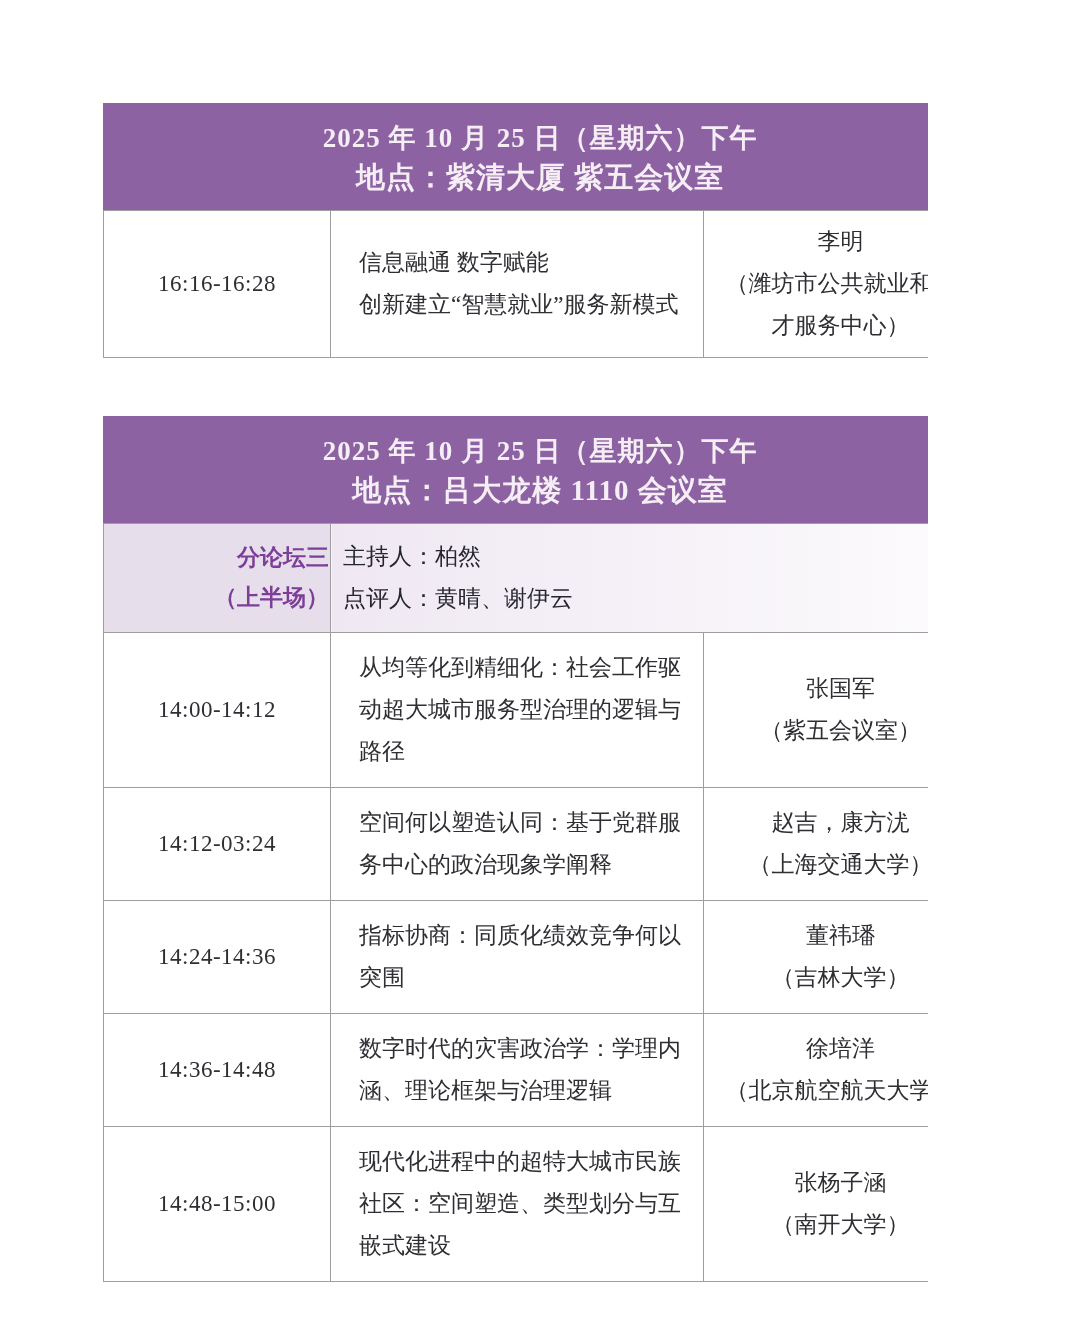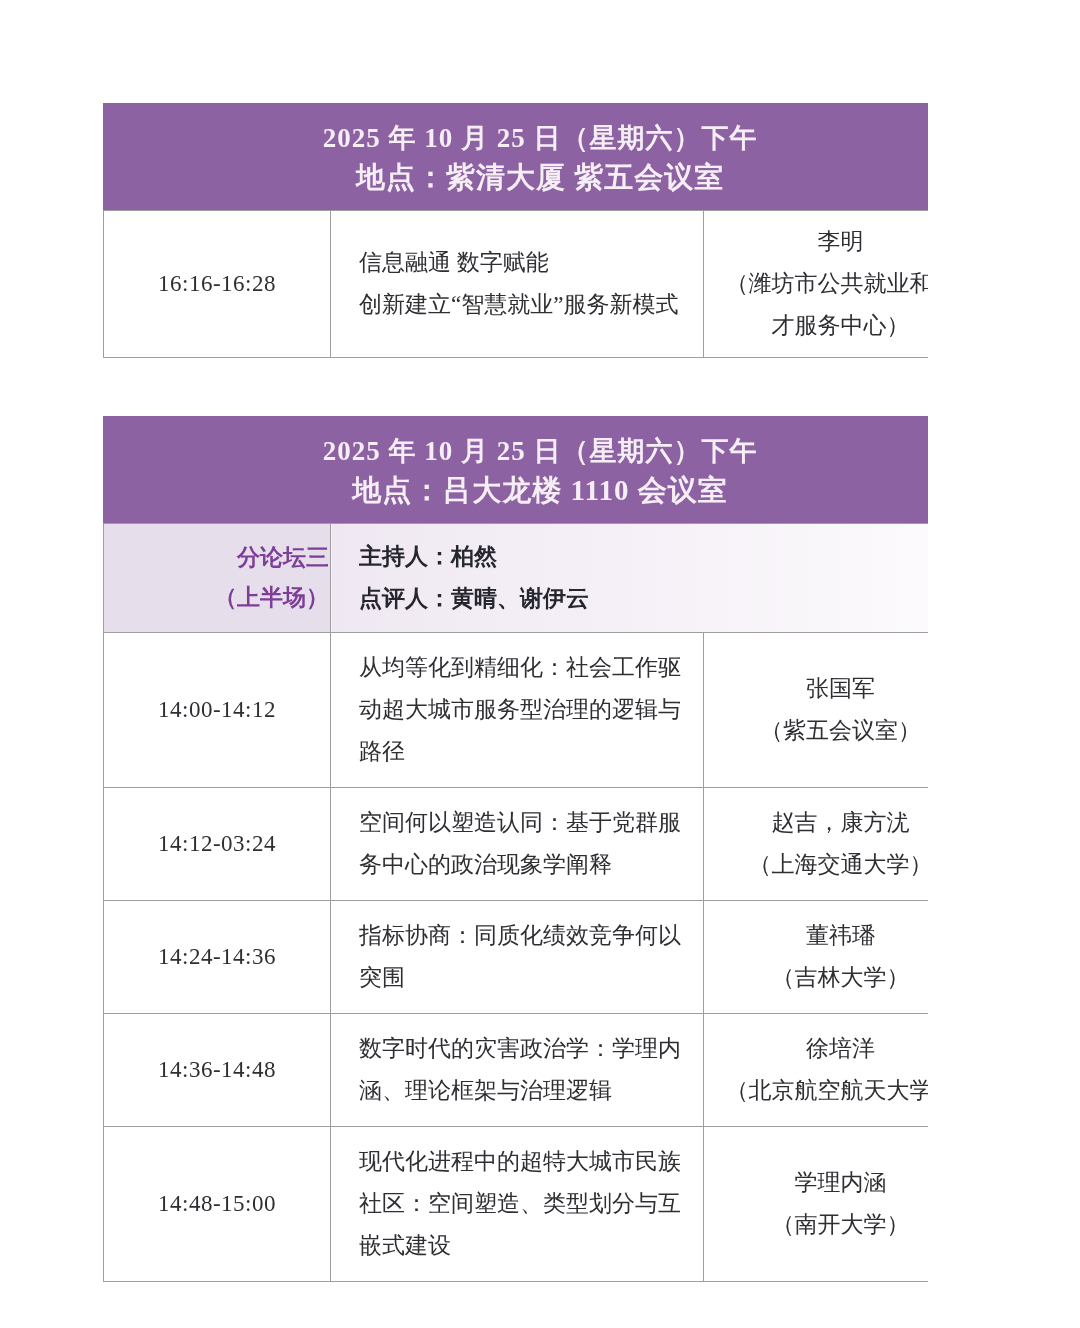--- a/index.html
+++ b/index.html
@@ -77,23 +77,23 @@
   td.forum-label {
     background: #E7DEEC;
     color: #7C3E97;
     font-weight: bold;
     text-align: right;
     font-size: 24px;
     line-height: 40px;
   }
   td.forum-people {
     background: linear-gradient(90deg, #EFE8F2 0%, #F5F0F7 45%, #FDFCFD 100%);
-    font-weight: bold;
+    font-weight: normal;
     color: #26262e;
-    padding: 12px 14px 12px 28px;
+    padding: 12px 14px 12px 12px;
     line-height: 42px;
     font-size: 23px;
   }
 </style>
 </head>
 <body>
 
 <div class="page">
   <div class="content">
 
@@ -181,21 +181,21 @@
           <td class="speaker">
             <div>徐培洋</div>
             <div>（北京航空航天大学）</div>
           </td>
         </tr>
 
         <tr class="row-item3">
           <td class="time">14:48-15:00</td>
           <td class="title">现代化进程中的超特大城市民族社区：空间塑造、类型划分与互嵌式建设</td>
           <td class="speaker">
-            <div>学理内涵</div>
+            <div>张杨子涵</div>
             <div>（南开大学）</div>
           </td>
         </tr>
 
       </tbody>
         </table>
     </section>
 
   </div>
 </div>

